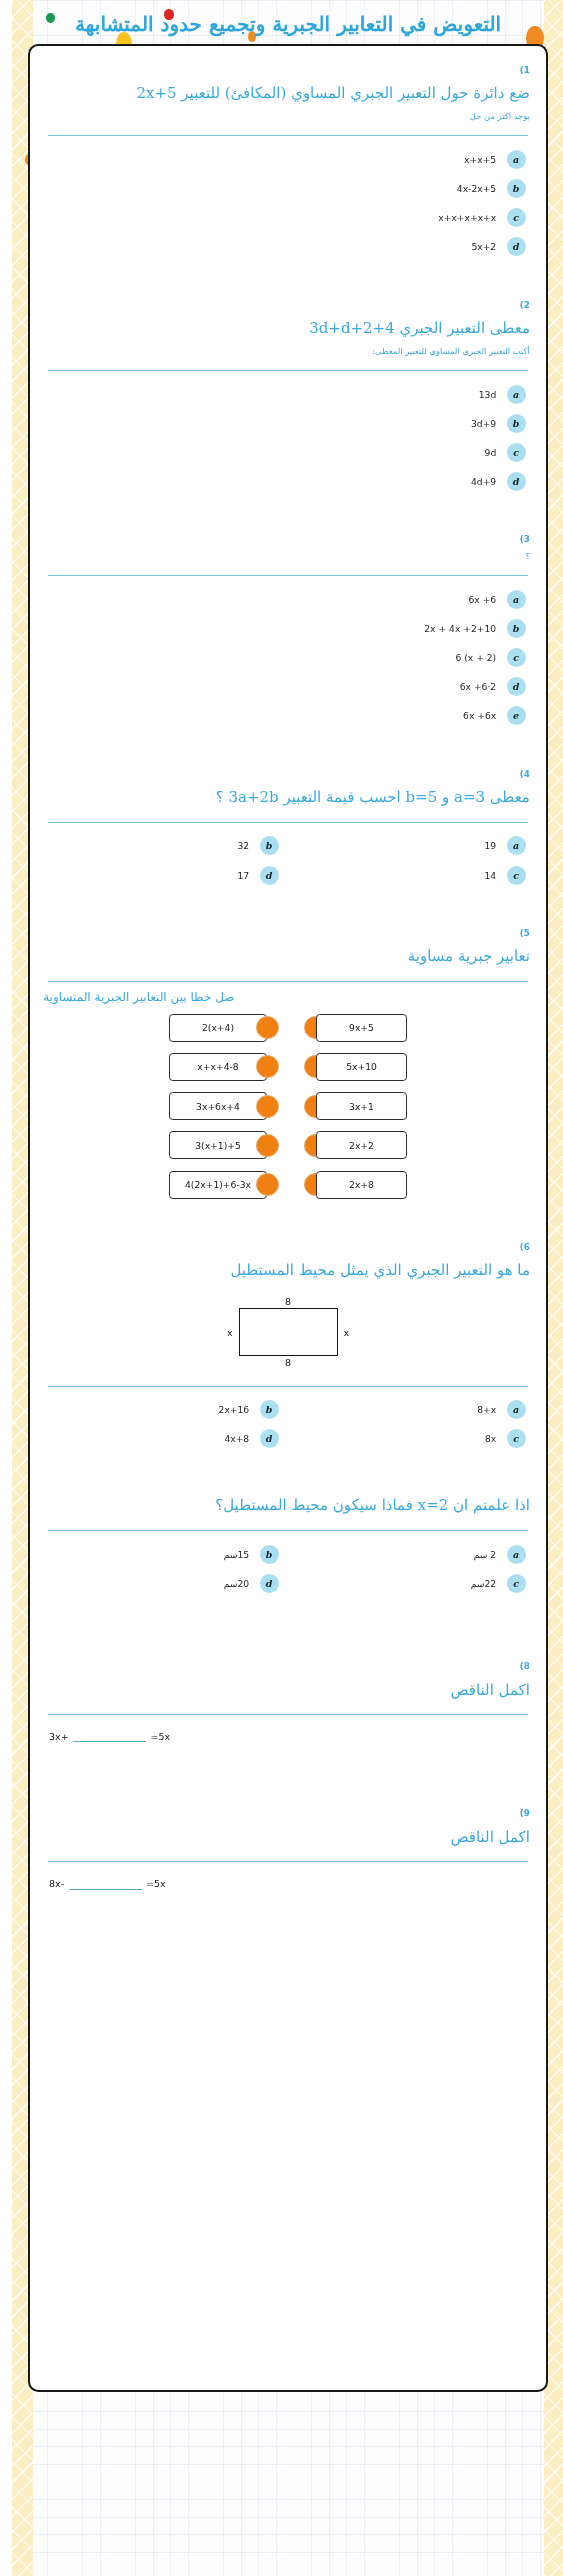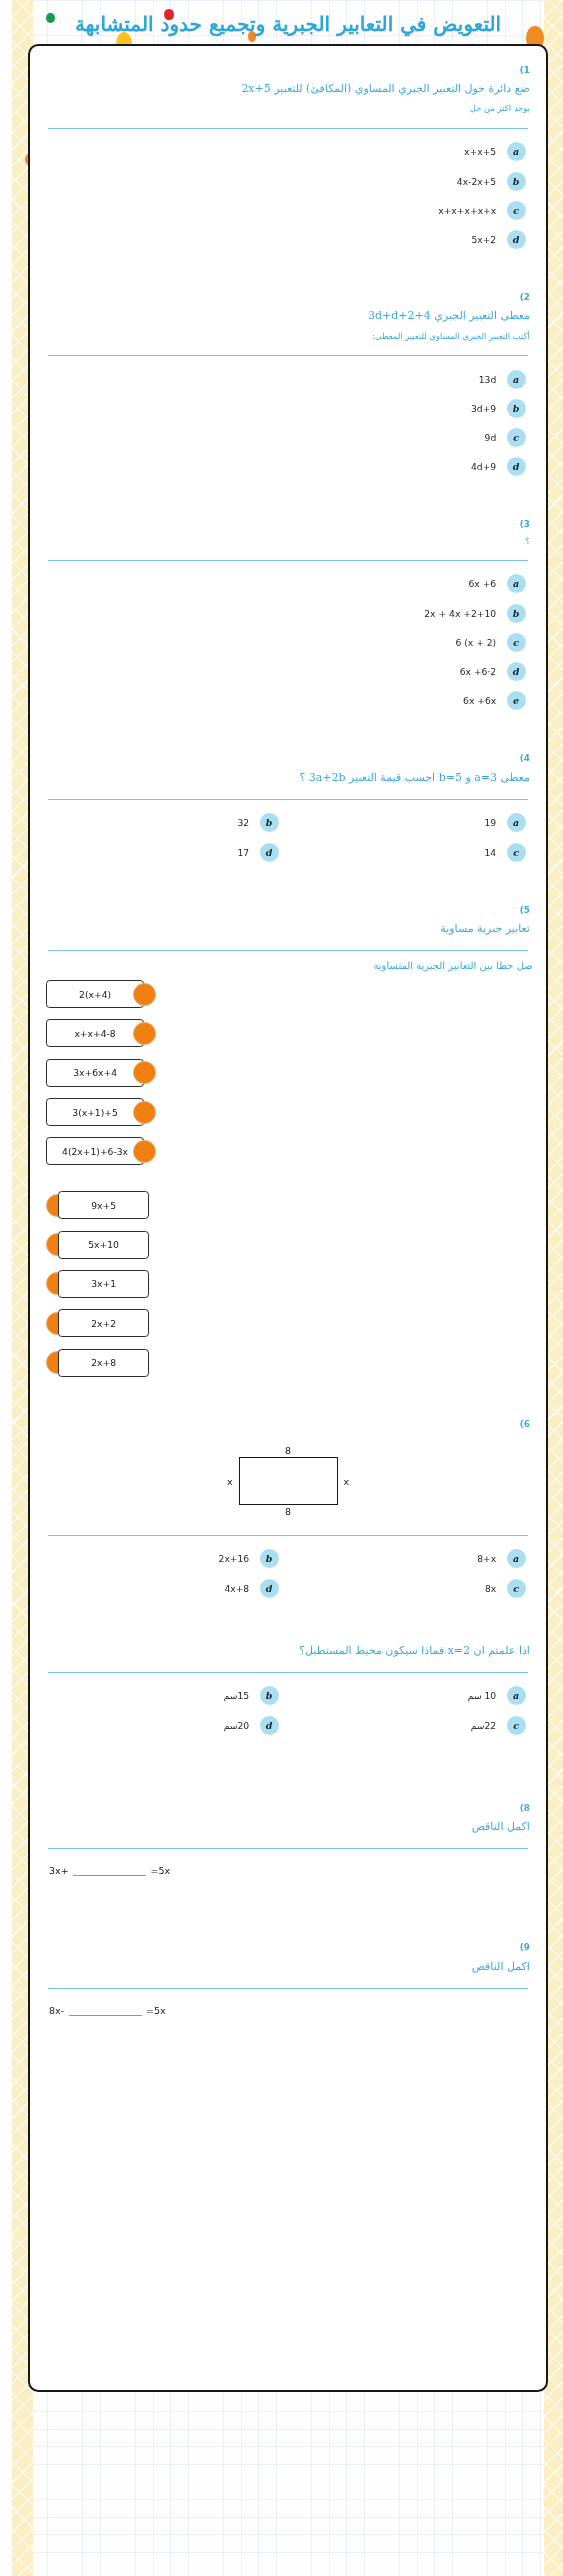--- a/index.html
+++ b/index.html
@@ -69,21 +69,21 @@
     color:#3aa9dd;
     font-size:8.8px;
     font-weight:700;
     text-align:right;
     margin:0 2.9px 4.4px 0;
     direction:rtl;
     unicode-bidi:isolate;
   }
   .qtext{
     color:#3aa9dd;
-    font-size:11px;
+    font-size:15px;
     line-height:1.9;
     text-align:right;
     direction:rtl;
     margin:0 2.9px 0 7.3px;
     font-family:"DejaVu Serif","Liberation Serif",serif;
   }
   .qsub{
     color:#3aa9dd;
     font-size:8.4px;
     line-height:1.9;
@@ -132,33 +132,32 @@
     unicode-bidi:embed;
     font-size:9.2px;
     color:#1e2126;
     text-align:right;
   }
   .opt-txt.rtlmix{direction:rtl;unicode-bidi:plaintext;}
 
   
   .matchhead{
     color:#3aa9dd;
-    font-size:10px;
-    text-align:right;
+    font-size:12px;
+    text-align:left;
     direction:rtl;
     margin:1.5px 0 7.3px 0;
     font-family:"DejaVu Serif","Liberation Serif",serif;
   }
   .match-wrap{
     display:flex;
     justify-content:center;
     gap:25px;
     direction:ltr;
     padding:1.5px 2.9px 4.4px 2.9px;
-    flex-direction:column;
   }
   .match-col{
     display:flex;
     flex-direction:column;
     gap:10.3px;
   }
   .mrow{
     position:relative;
     display:flex;
     align-items:center;
@@ -427,20 +426,21 @@
             <div class="mbox">2x+8</div>
           </div>
         </div>
       </div>
     </div>
 
     <div class="spacer-md"></div>
 
     <div class="qblock">
       <div class="qnum">6)</div>
+      <div class="qtext">ما هو التعبير الجبري الذي يمثل محيط المستطيل</div>
 
       <div class="rect-area">
         <div class="rect-fig">
           <div class="rect-top">8</div>
           <div class="rect-mid">
             <span class="rect-side">x</span>
             <span class="rect-box"></span>
             <span class="rect-side">x</span>
           </div>
           <div class="rect-bot">8</div>
@@ -469,21 +469,21 @@
     </div>
 
     <div class="spacer-md"></div>
 
     <div class="qblock">
       <div class="qtext">اذا علمتم ان x=2  فماذا سيكون محيط المستطيل؟</div>
       <div class="divider"></div>
       <ul class="opts grid2">
         <li class="opt">
           <span class="bub">a</span>
-          <span class="opt-txt rtlmix">10 سم</span>
+          <span class="opt-txt rtlmix">2 سم</span>
         </li>
         <li class="opt">
           <span class="bub">b</span>
           <span class="opt-txt rtlmix">15سم</span>
         </li>
         <li class="opt">
           <span class="bub">c</span>
           <span class="opt-txt rtlmix">22سم</span>
         </li>
         <li class="opt">

